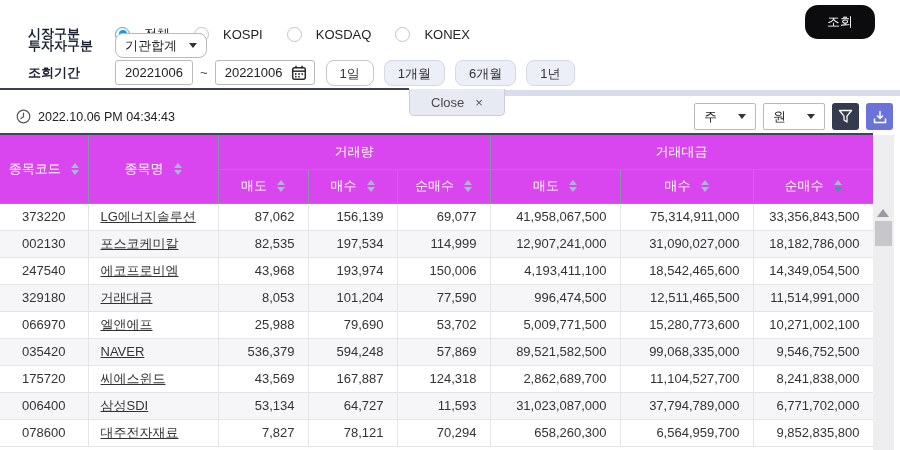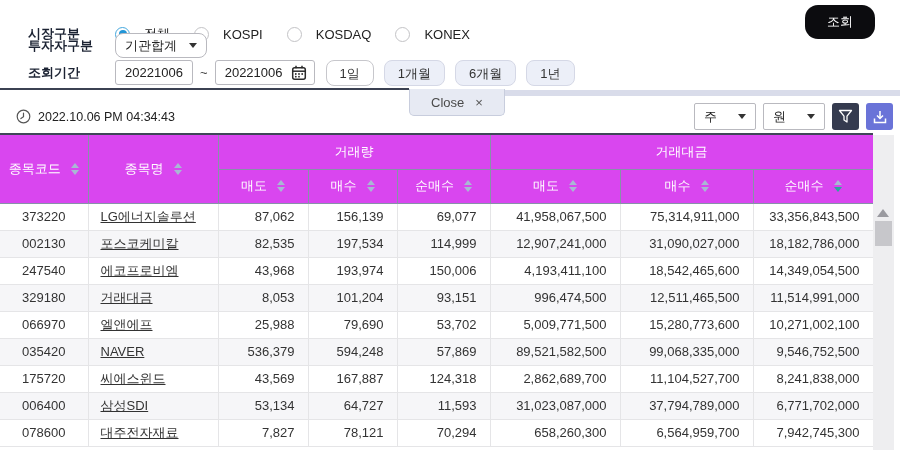--- a/index.html
+++ b/index.html
@@ -311,21 +311,21 @@
             <td class="c-num">150,006</td>
             <td class="c-num">4,193,411,100</td>
             <td class="c-num">18,542,465,600</td>
             <td class="c-num">14,349,054,500</td>
           </tr>
           <tr>
             <td class="c-code">329180</td>
             <td class="c-name">거래대금</td>
             <td class="c-num">8,053</td>
             <td class="c-num">101,204</td>
-            <td class="c-num">93,151</td>
+            <td class="c-num">77,590</td>
             <td class="c-num">996,474,500</td>
             <td class="c-num">12,511,465,500</td>
             <td class="c-num">11,514,991,000</td>
           </tr>
           <tr>
             <td class="c-code">066970</td>
             <td class="c-name">엘앤에프</td>
             <td class="c-num">25,988</td>
             <td class="c-num">79,690</td>
             <td class="c-num">53,702</td>
@@ -364,21 +364,21 @@
             <td class="c-num">6,771,702,000</td>
           </tr>
           <tr>
             <td class="c-code">078600</td>
             <td class="c-name">대주전자재료</td>
             <td class="c-num">7,827</td>
             <td class="c-num">78,121</td>
             <td class="c-num">70,294</td>
             <td class="c-num">658,260,300</td>
             <td class="c-num">6,564,959,700</td>
-            <td class="c-num">7,942,745,300</td>
+            <td class="c-num">9,852,835,800</td>
           </tr>
         </tbody>
     </table>
   </div>
 
   <div class="v-scrollbar">
     <div class="sb-arrow"></div>
     <div class="sb-thumb"></div>
   </div>
 

